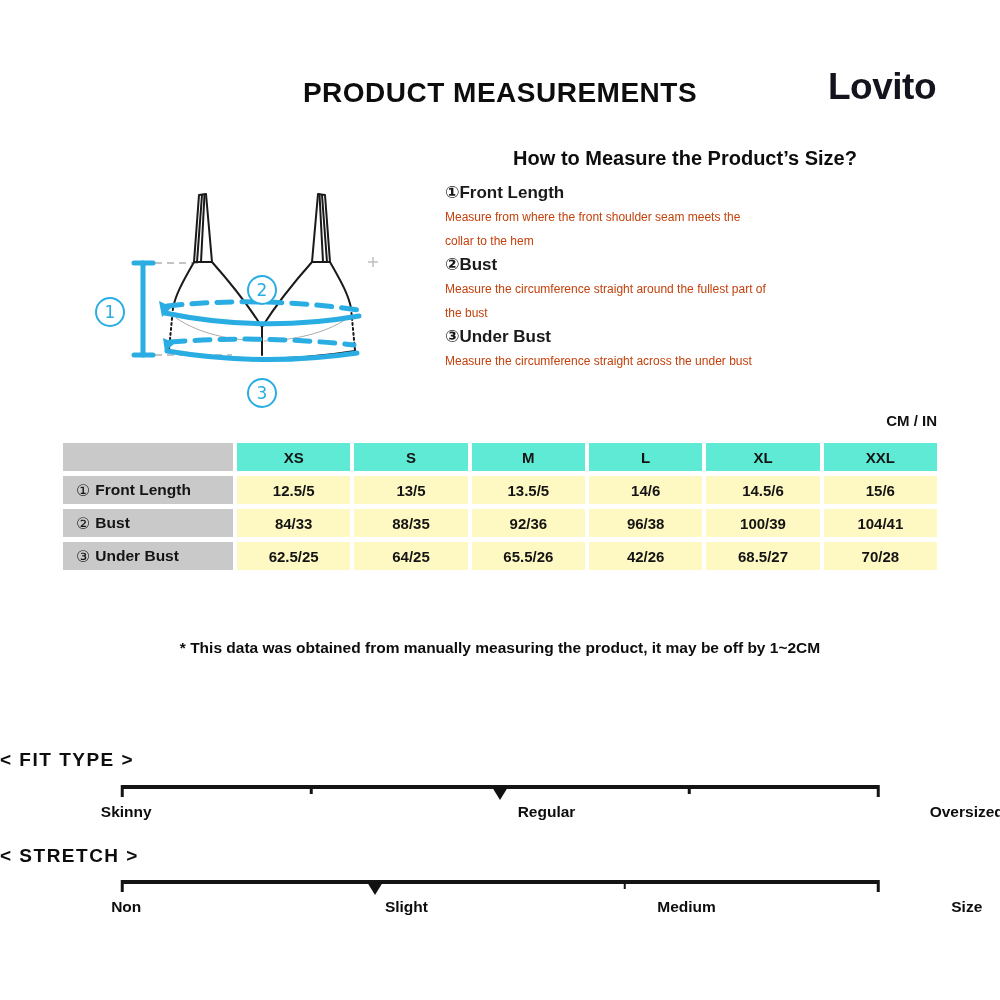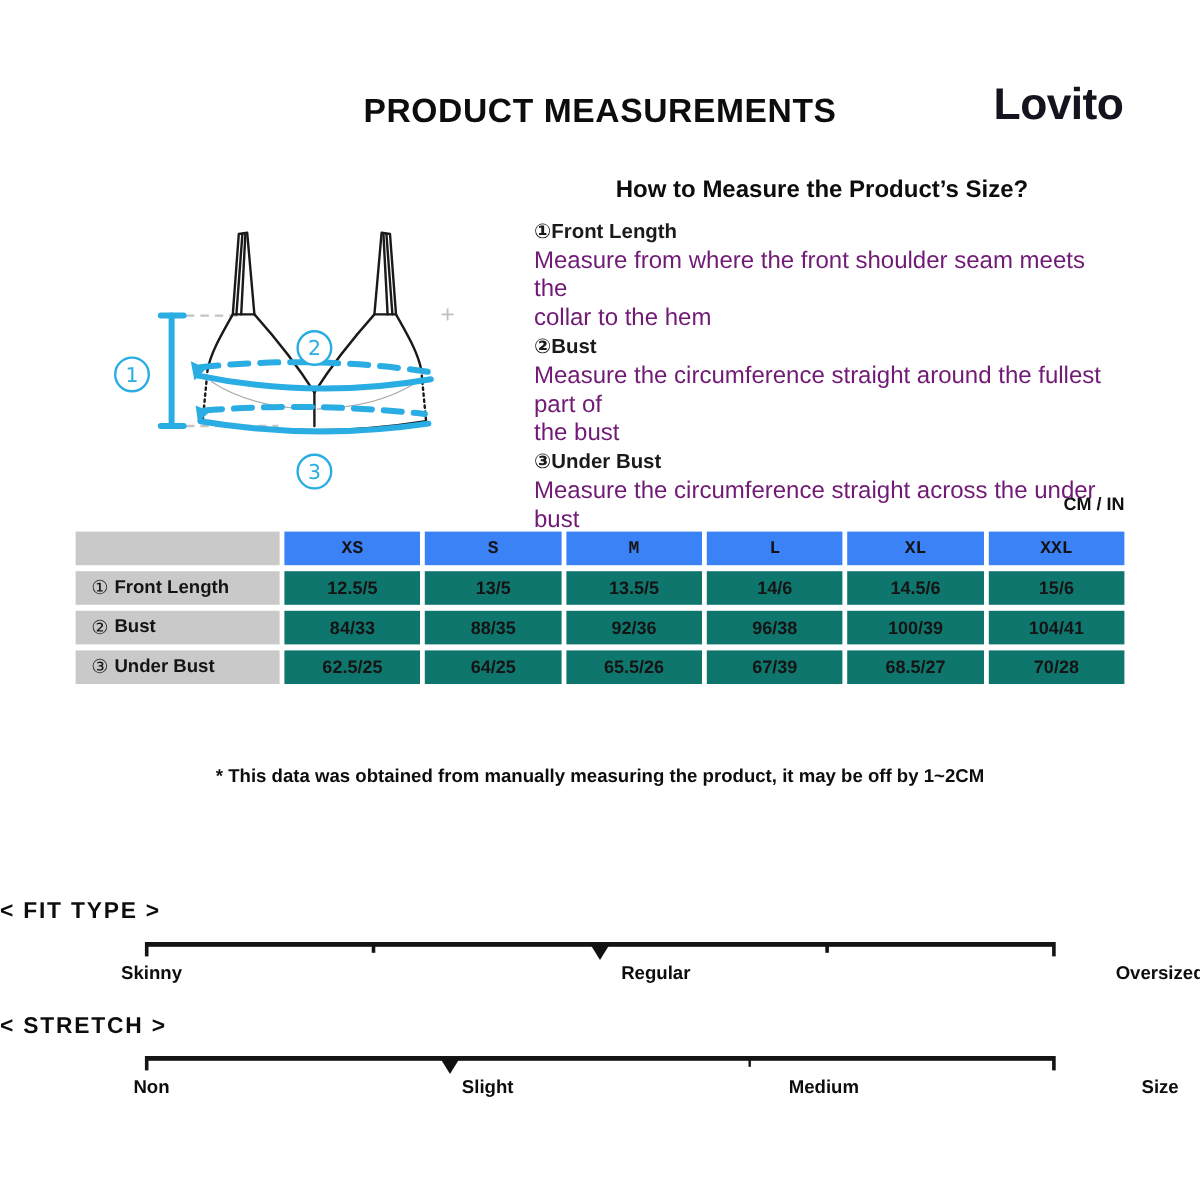--- a/index.html
+++ b/index.html
@@ -18,35 +18,35 @@
   .brand {
     position:absolute; right:64px; top:66px; font-size:37px; font-weight:bold;
     letter-spacing:-.5px; color:#14141e;
   }
   
   .diagram { position:absolute; left:80px; top:150px; width:340px; height:270px; }
   
   .guide { position:absolute; left:445px; top:147px; width:480px; }
   .guide-heading { font-size:20px; font-weight:bold; color:#0d0d0d; margin-bottom:11px;text-align:center; }
   .g-name { font-size:17px; font-weight:bold; color:#1a1a1a; line-height:24px; }
-  .g-line { font-size:20px; color:#701a75; line-height:24px; }
+  .g-line { font-size:12px; color:#c2410c; line-height:24px; }
   
   .units { position:absolute; right:63px; top:412px; font-size:15px; font-weight:bold; }
   .size-table {
     position:absolute; left:63px; top:443px; width:874px;
     display:grid; grid-template-columns:170px repeat(6,1fr);
     grid-auto-rows:28px; gap:5px 4px;
   }
   .cell {
     display:flex; align-items:center; justify-content:center;
     font-size:15px; font-weight:bold; color:#141414;
   }
-  .cell.head  { background:#3b82f6;font-family:Liberation Mono, monospace; }
+  .cell.head  { background:#5eead4; }
   .cell.label { background:#c9c9c9; justify-content:flex-start; padding-left:13px; font-size:15.5px; }
-  .cell.value { background:#0f766e; }
+  .cell.value { background:#fef9c3; }
   .cell.corner{ background:#c9c9c9; }
   .circ { font-weight:normal; margin-right:5px; font-size:16px; }
   
   .footnote {
     position:absolute; left:0; top:639px; width:1000px; text-align:center;
     font-size:15.5px; font-weight:bold; color:#0d0d0d;
   }
   
   .scale-title {
     position:absolute; left:0; width:1000px; text-align:left;
@@ -186,21 +186,21 @@
     <div class="cell value">100/39</div>
     <div class="cell value">104/41</div>
 
     <div class="cell label">
         <span class="circ">③</span>
         <span>Under Bust</span>
       </div>
     <div class="cell value">62.5/25</div>
     <div class="cell value">64/25</div>
     <div class="cell value">65.5/26</div>
-    <div class="cell value">67/39</div>
+    <div class="cell value">42/26</div>
     <div class="cell value">68.5/27</div>
     <div class="cell value">70/28</div>
   </div>
 
   <div class="footnote">* This data was obtained from manually measuring the product, it may be off by 1~2CM</div>
 
   <div class="scale-title" style="top:749px;">&lt; FIT TYPE &gt;</div>
   <div class="scale-line" style="top:785px;">
     <div class="scale-bar"></div>
     <div class="tick end" style="left:0%;"></div>

